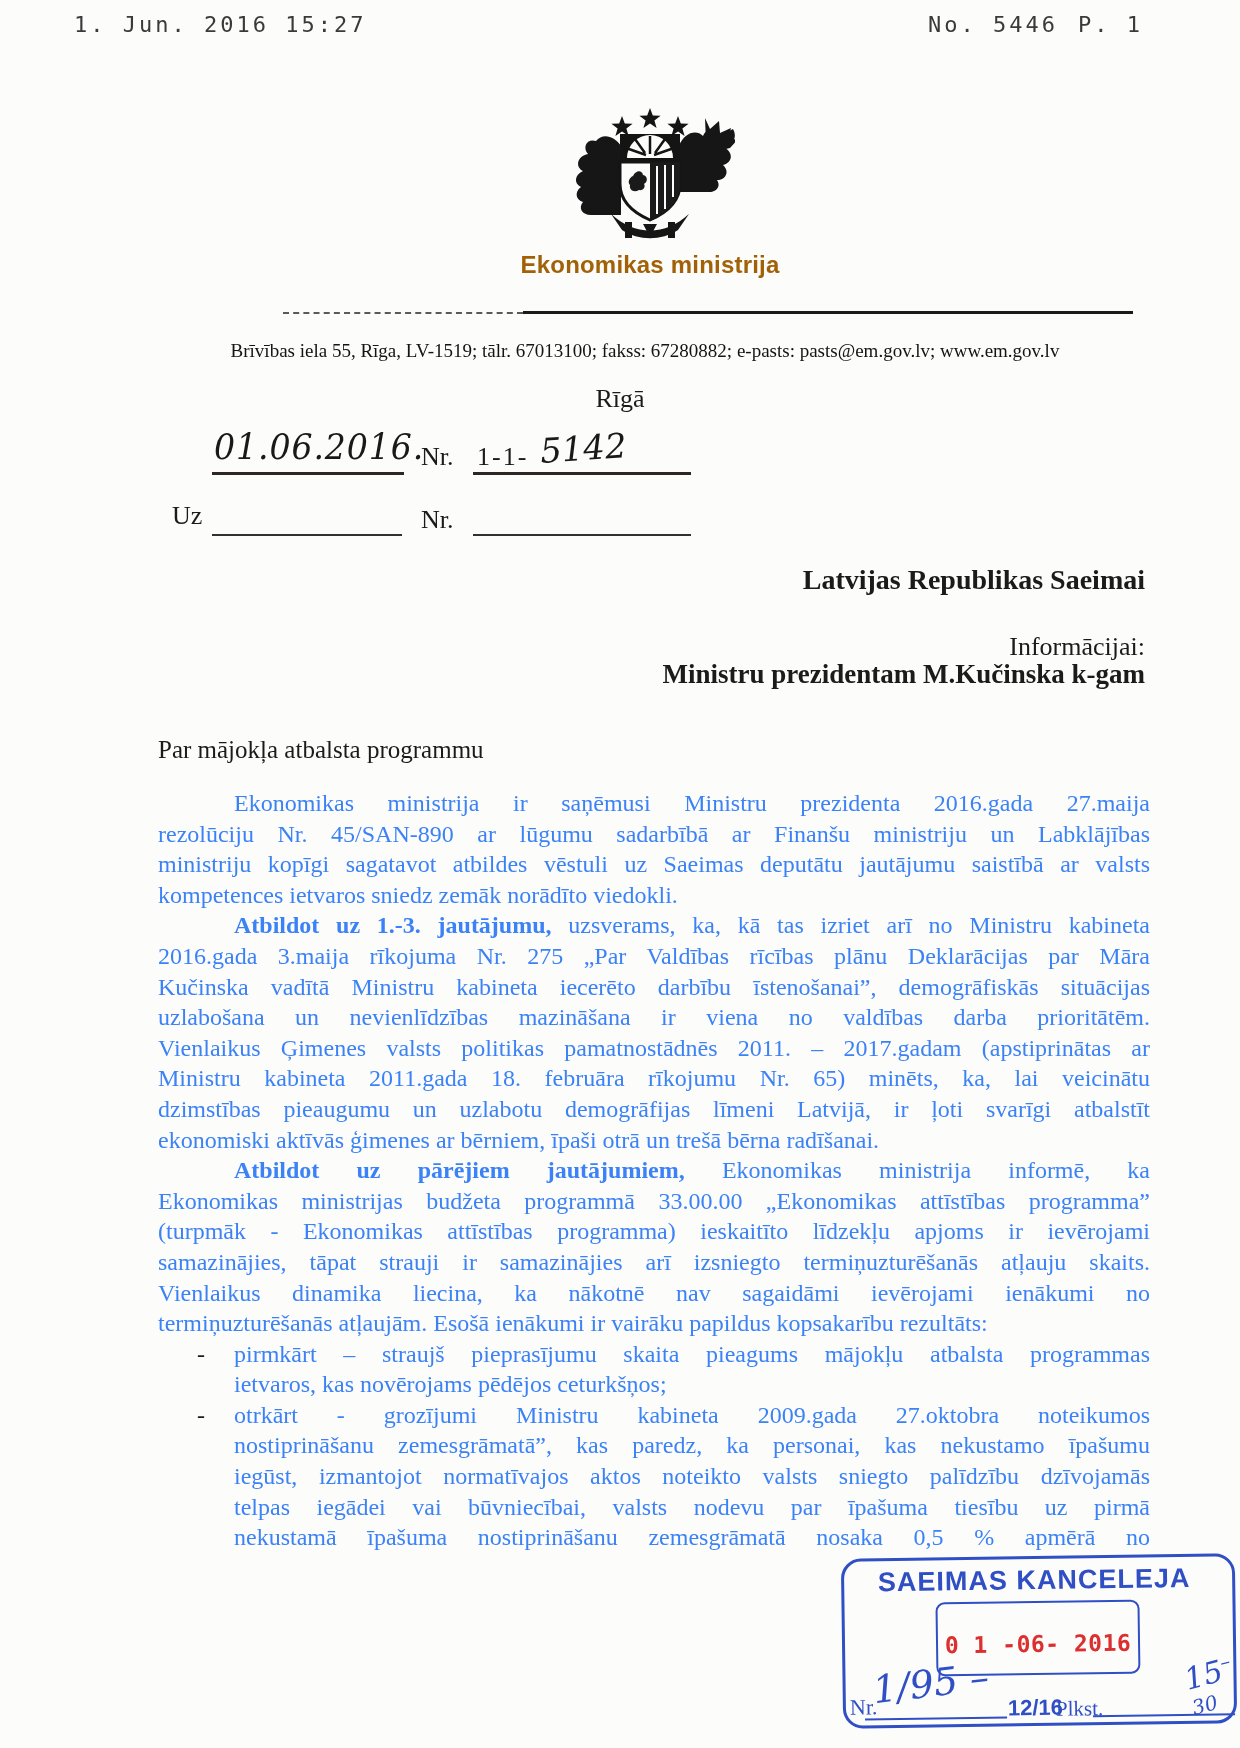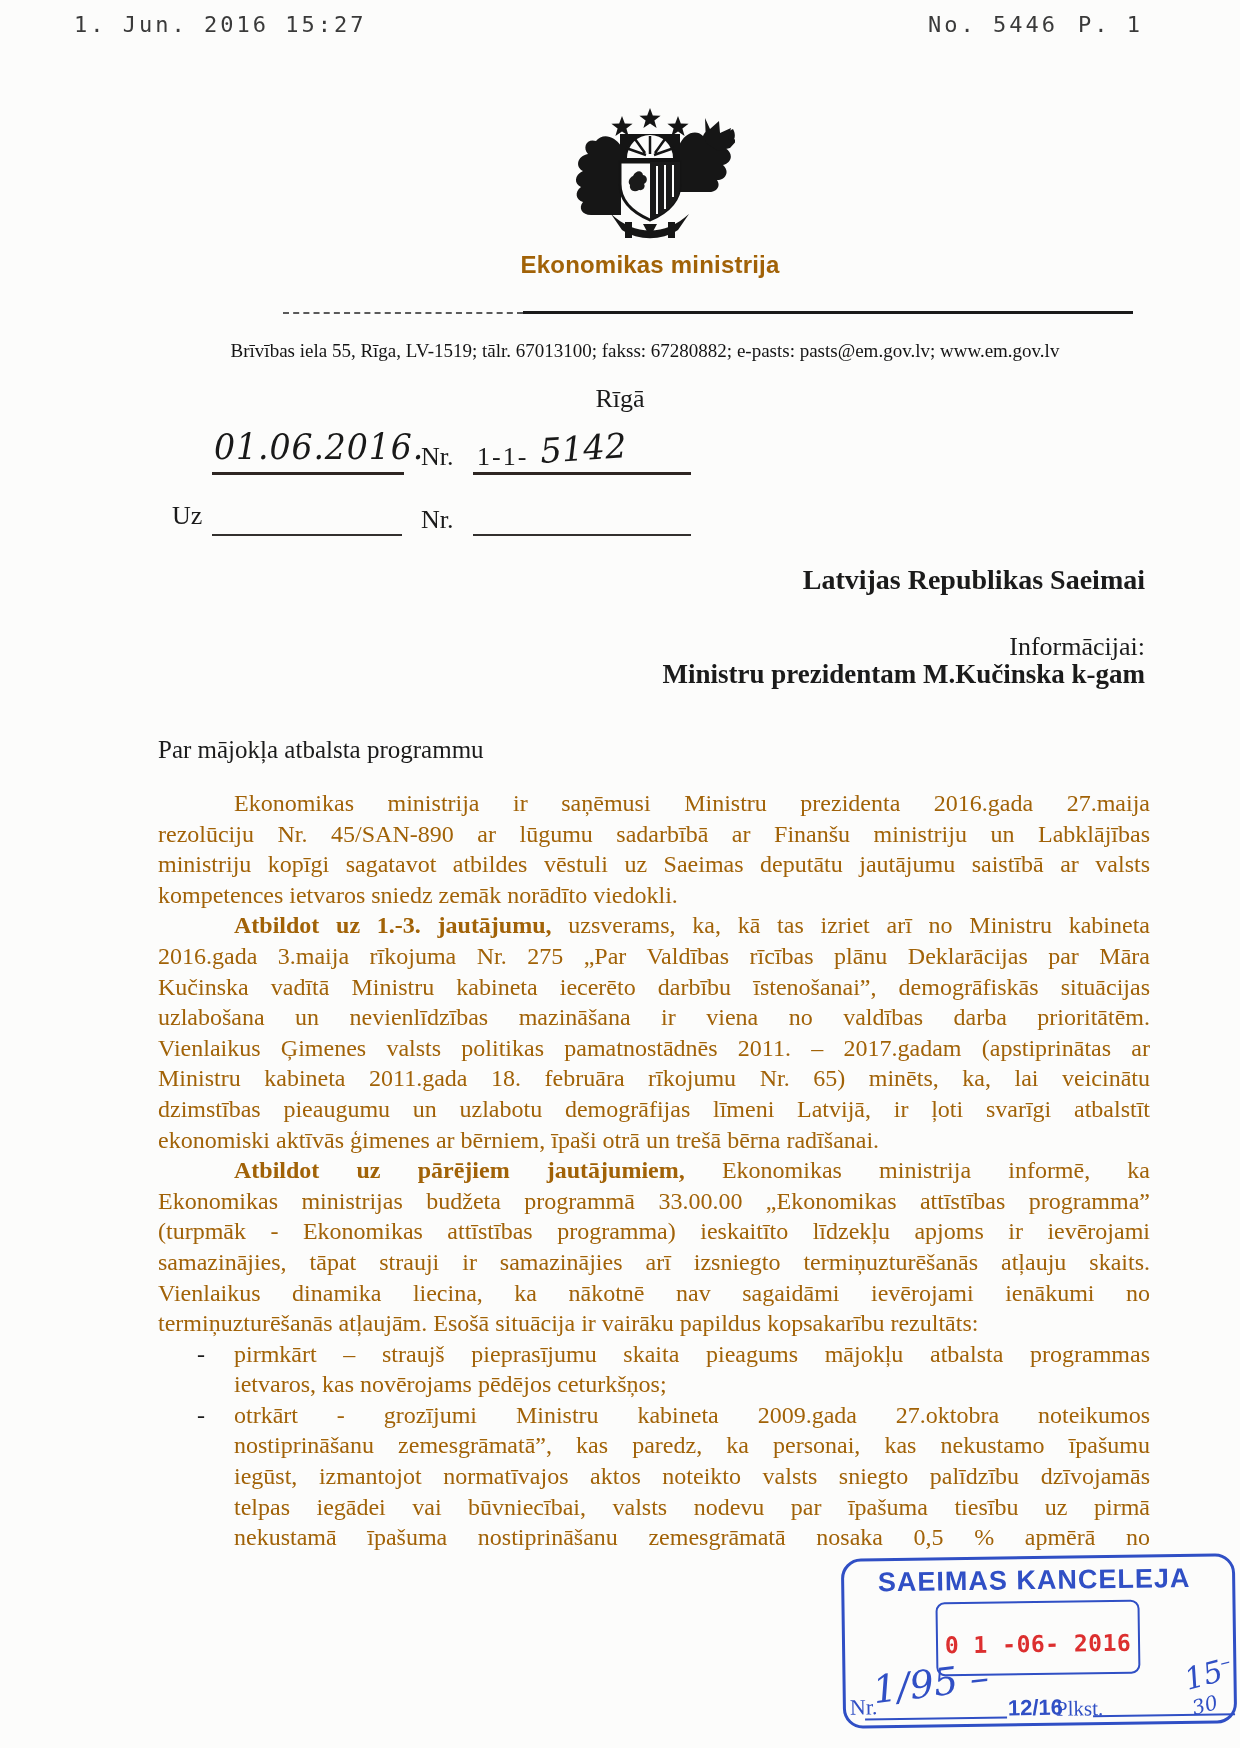--- a/index.html
+++ b/index.html
@@ -21,21 +21,21 @@
   .hand-date{font-size:36px;letter-spacing:1px;transform:scaleX(0.92);transform-origin:left bottom;}
   .hand-nr{font-size:34px;transform:rotate(-4deg);}
   .recip{text-align:right;}
   .recip-1{font-size:28px;font-weight:bold;}
   .recip-2{font-size:26px;}
   .recip-3{font-size:27px;font-weight:bold;}
   .subject{font-size:25px;}
   
   .body-block{position:absolute;left:158px;top:788px;width:992px;}
   .bline{font-size:24px;line-height:30.6px;height:30.6px;overflow:hidden;
-         text-align:justify;text-align-last:justify;color:#a16207;}
+         text-align:justify;text-align-last:justify;color:#3b82f6;}
   .bline.ind{text-indent:76px;}
   .bline.last{text-align-last:left;}
   .block{position:relative;}
   .block.bullet{padding-left:76px;}
   .block.bullet .dash{position:absolute;left:39px;top:0;font-size:24px;line-height:30.6px;}
   
   .stamp{position:absolute;left:842px;top:1556px;width:394px;height:170px;mix-blend-mode:multiply;
          transform:rotate(-0.8deg);color:var(--stamp-blue,#3050c8);}
   .stamp-outer{position:absolute;left:0;top:0;right:0;bottom:0;border:3px solid var(--stamp-blue,#3050c8);border-radius:20px;}
   .stamp-title{position:absolute;left:0;right:8px;top:9px;text-align:center;
@@ -136,21 +136,21 @@
         <div class="bline">Ministru kabineta 2011.gada 18. februāra rīkojumu Nr. 65) minēts, ka, lai veicinātu</div>
         <div class="bline">dzimstības pieaugumu un uzlabotu demogrāfijas līmeni Latvijā, ir ļoti svarīgi atbalstīt</div>
         <div class="bline last">ekonomiski aktīvās ģimenes ar bērniem, īpaši otrā un trešā bērna radīšanai.</div>
       </div>
       <div class="block para">
         <div class="bline ind"><b>Atbildot uz pārējiem jautājumiem,</b> Ekonomikas ministrija informē, ka</div>
         <div class="bline">Ekonomikas ministrijas budžeta programmā 33.00.00 „Ekonomikas attīstības programma”</div>
         <div class="bline">(turpmāk - Ekonomikas attīstības programma) ieskaitīto līdzekļu apjoms ir ievērojami</div>
         <div class="bline">samazinājies, tāpat strauji ir samazinājies arī izsniegto termiņuzturēšanās atļauju skaits.</div>
         <div class="bline">Vienlaikus dinamika liecina, ka nākotnē nav sagaidāmi ievērojami ienākumi no</div>
-        <div class="bline last">termiņuzturēšanās atļaujām. Esošā situācija ir vairāku papildus kopsakarību rezultāts:</div>
+        <div class="bline last">termiņuzturēšanās atļaujām. Esošā ienākumi ir vairāku papildus kopsakarību rezultāts:</div>
       </div>
       <div class="block bullet">
         <span class="dash">-</span>
         <div class="bline">pirmkārt – straujš pieprasījumu skaita pieagums mājokļu atbalsta programmas</div>
         <div class="bline last">ietvaros, kas novērojams pēdējos ceturkšņos;</div>
       </div>
       <div class="block bullet">
         <span class="dash">-</span>
         <div class="bline">otrkārt - grozījumi Ministru kabineta 2009.gada 27.oktobra noteikumos</div>
         <div class="bline">nostiprināšanu zemesgrāmatā”, kas paredz, ka personai, kas nekustamo īpašumu</div>

